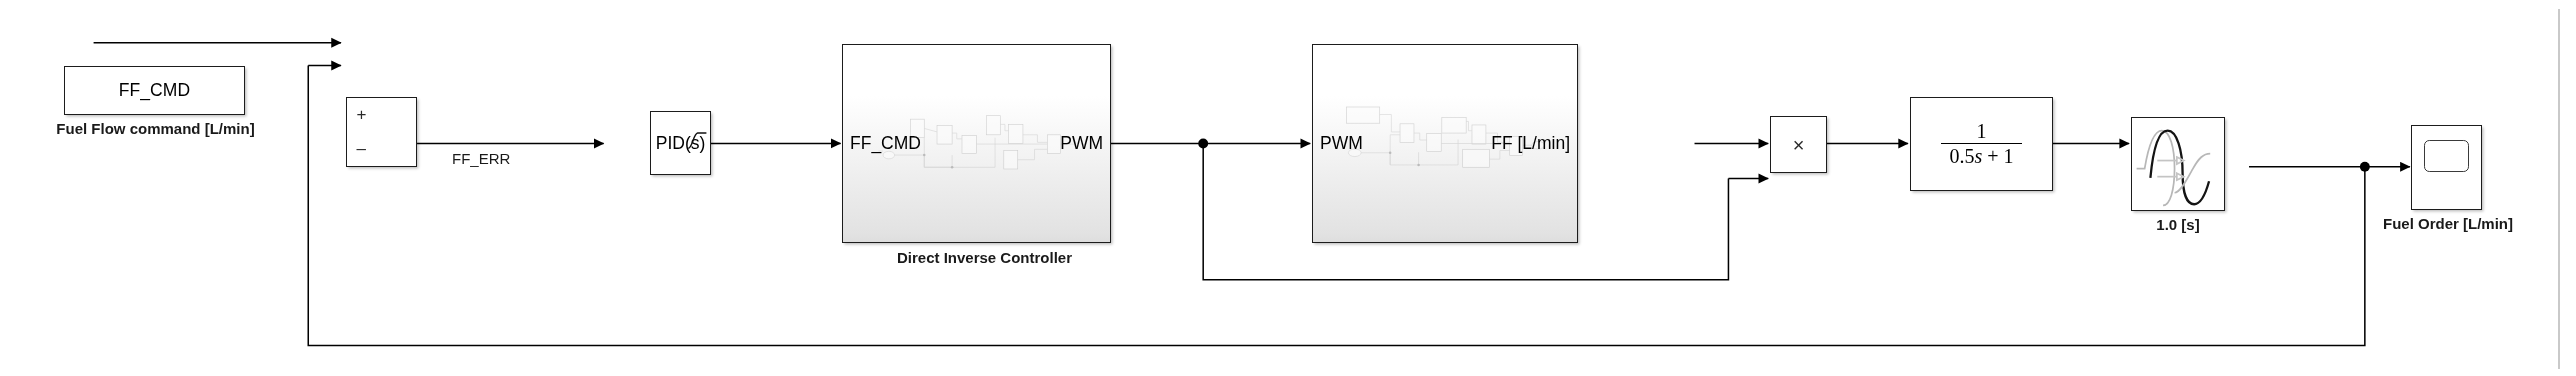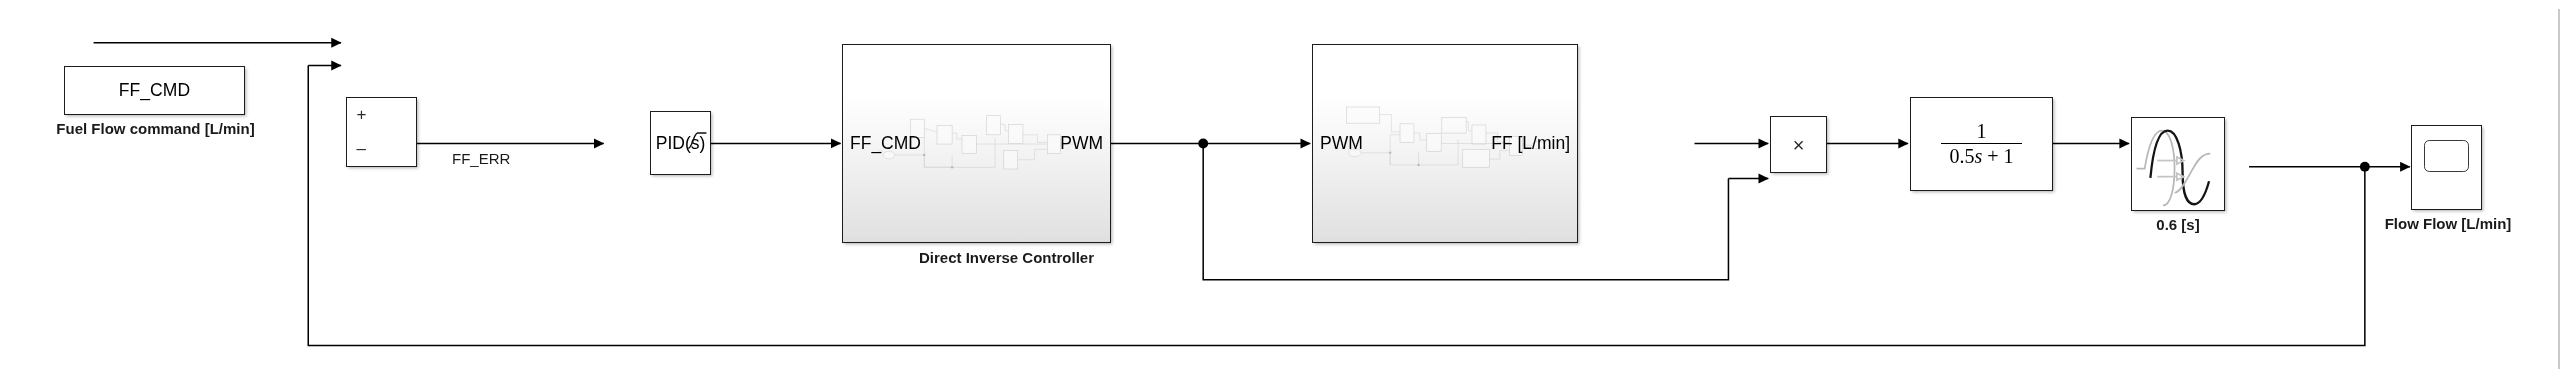--- a/index.html
+++ b/index.html
@@ -182,21 +182,21 @@
         <path d="M262,160 L262,211 L188,211"></path>
       </g>
       <g fill="#9a9a9a">
         <circle cx="140" cy="190" r="2.2"></circle>
         <circle cx="188" cy="211" r="2.2"></circle>
       </g>
     </svg>
     <span class="port inp">FF_CMD</span>
     <span class="port outp">PWM</span>
   </div>
-  <div class="cap" style="left:872px;top:249px;width:269px;">Direct Inverse Controller</div>
+  <div class="cap" style="left:850px;top:249px;width:269px;">Direct Inverse Controller</div>
 
   <div class="blk subsys" style="left:1312px;top:44px;width:266px;height:199px;">
     <svg class="ghost" viewBox="0 0 455 340" preserveAspectRatio="none">
       <g stroke="#b9b9b9" stroke-width="1.1" fill="#fcfcfc">
         <rect x="58" y="107" width="57" height="28"></rect>
         <rect x="150" y="136" width="24" height="32"></rect>
         <rect x="196" y="153" width="25" height="31"></rect>
         <rect x="222" y="125" width="42" height="27"></rect>
         <rect x="274" y="138" width="24" height="33"></rect>
         <rect x="258" y="180" width="46" height="31"></rect>
@@ -245,23 +245,23 @@
                C120,150 128,132 134,110" stroke="#141414" stroke-width="4" fill="none"></path>
       <path d="M74,130 C84,130 96,106 106,88 C116,70 124,62 136,62" stroke="#b7b7b7" stroke-width="3" fill="none"></path>
       <g stroke="#c4c4c4" stroke-width="3" fill="none">
         <line x1="44" y1="74" x2="78" y2="74"></line>
         <path d="M78,68 L90,74 L78,80 z" fill="none"></path>
         <line x1="44" y1="102" x2="78" y2="102"></line>
         <path d="M78,96 L90,102 L78,108 z" fill="none"></path>
       </g>
     </svg>
   </div>
-  <div class="cap" style="left:2131px;top:216px;width:94px;">0.6 [s]</div>
+  <div class="cap" style="left:2131px;top:216px;width:94px;">1.0 [s]</div>
 
   <div class="blk scope" style="left:2411px;top:125px;width:71px;height:85px;">
     <div class="screen"></div>
   </div>
-  <div class="cap" style="left:2372px;top:215px;width:152px;">Flow Flow [L/min]</div>
+  <div class="cap" style="left:2372px;top:215px;width:152px;">Fuel Order [L/min]</div>
 
   <div class="rightrule" style="left:2558px;top:8.8px;width:1.8px;height:360px;"></div>
 
 </div>
 
 
 </body></html>

